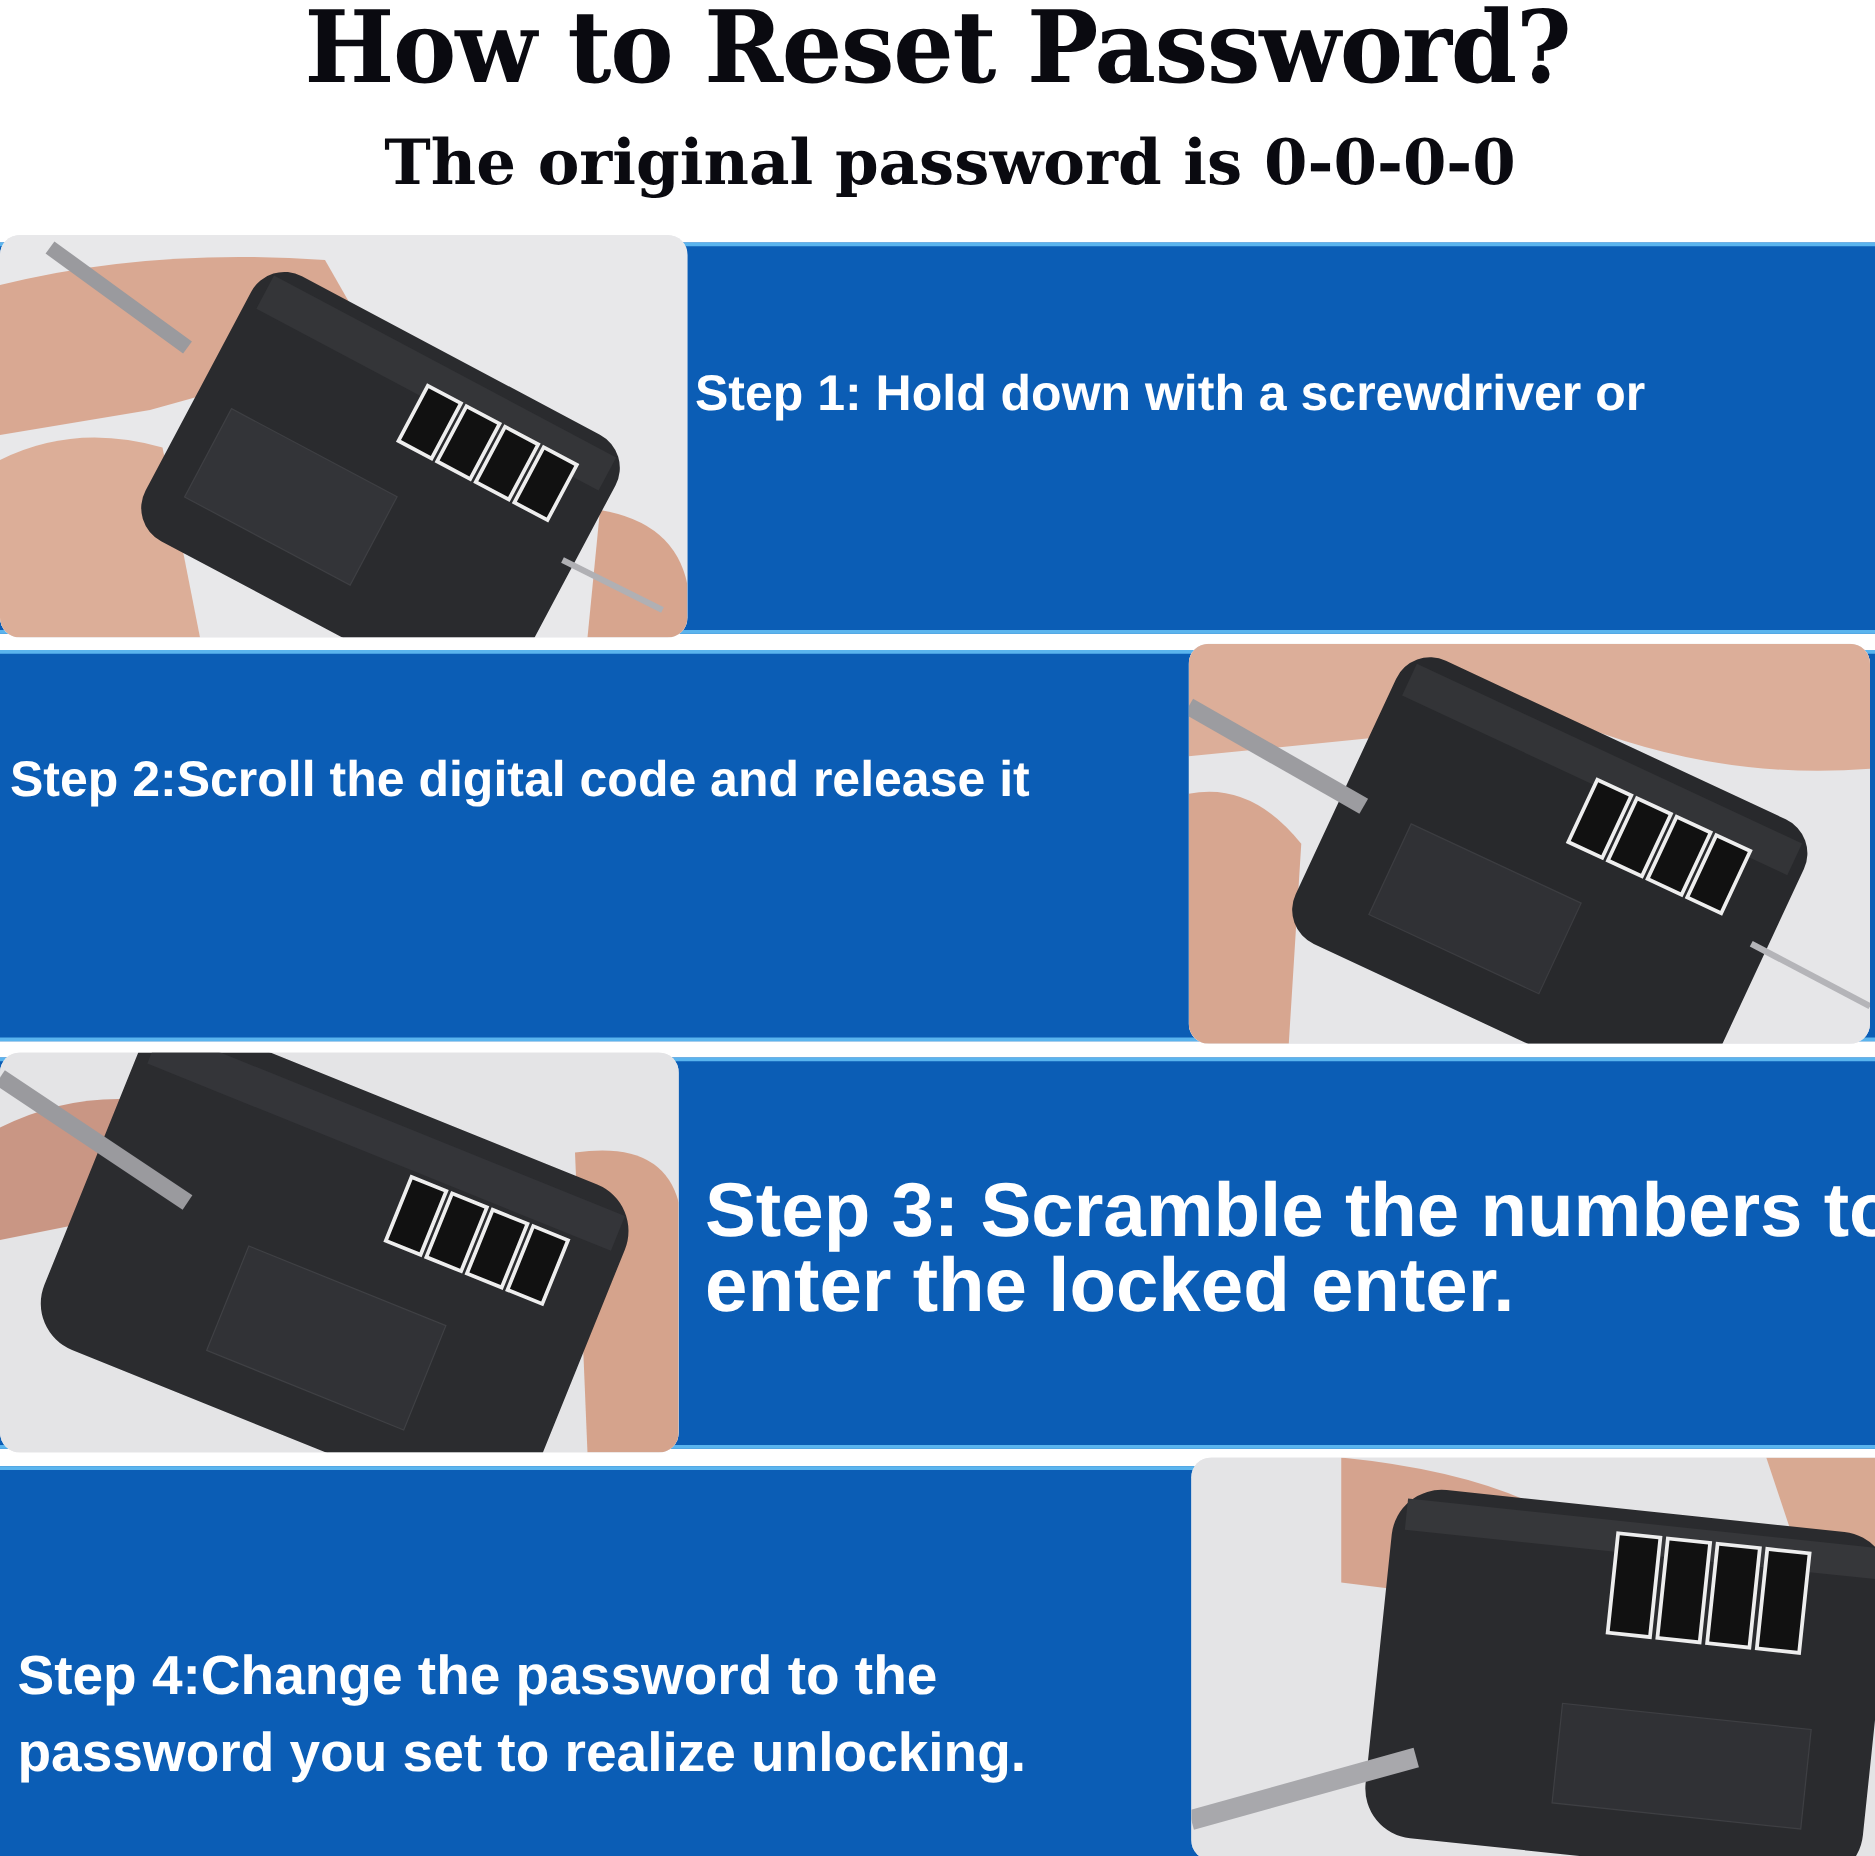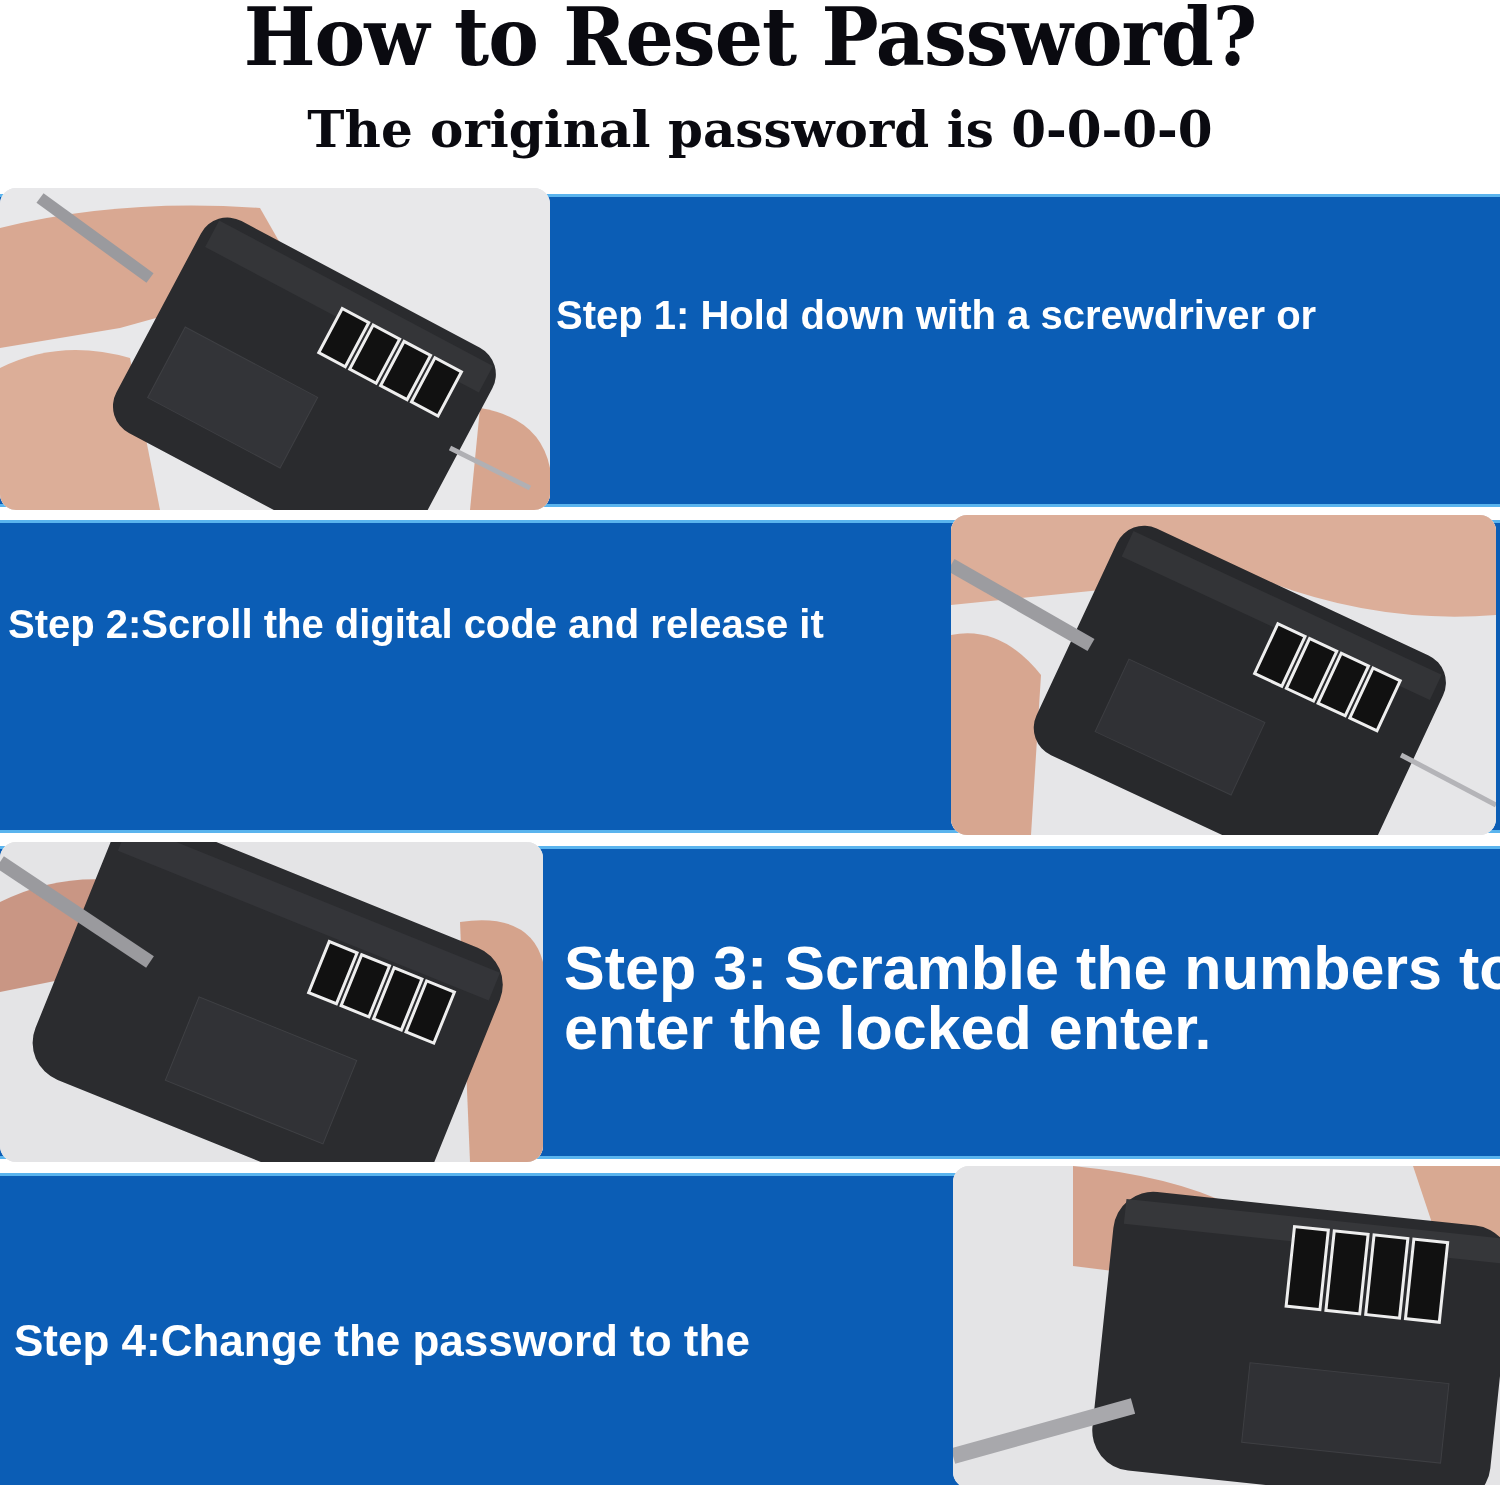--- a/index.html
+++ b/index.html
@@ -89,20 +89,21 @@
           <rect x="405" y="90" width="30" height="55"></rect>
       </g>
     </g>
     <line x1="0" y1="20" x2="150" y2="120" stroke="#9a9a9e" stroke-width="14"></line>
   </svg>
 </div>
 
 <div class="band" style="top:1173px;height:312px;border-bottom:none;"></div>
 <div class="band-text" style="left:14px;top:1278px;font-size:44px;line-height:62px;margin-top:32px;">
   <div>Step 4:Change the password to the</div>
+  <div>password you set to realize unlocking.</div>
 </div>
 <div class="photo" style="left:953px;top:1166px;width:547px;height:322px;border-radius:16px 0 0 16px;">
   <svg viewBox="0 0 547 322" preserveAspectRatio="none">
     <rect width="547" height="322" fill="#e4e4e6"></rect>
     <path d="M120 0 Q220 10 280 40 L200 110 L120 100 Z" fill="#d5a38e"></path>
     <path d="M460 0 L547 0 L547 120 L480 60 Z" fill="#d8a992"></path>
     <g transform="rotate(6 330 170)">
       <rect x="150" y="40" width="400" height="280" rx="40" fill="#2a2b2e"></rect>
       <rect x="160" y="50" width="380" height="25" fill="#36373a"></rect>
       <rect x="300" y="200" width="200" height="80" fill="#303135" stroke="#3e3f43"></rect>

